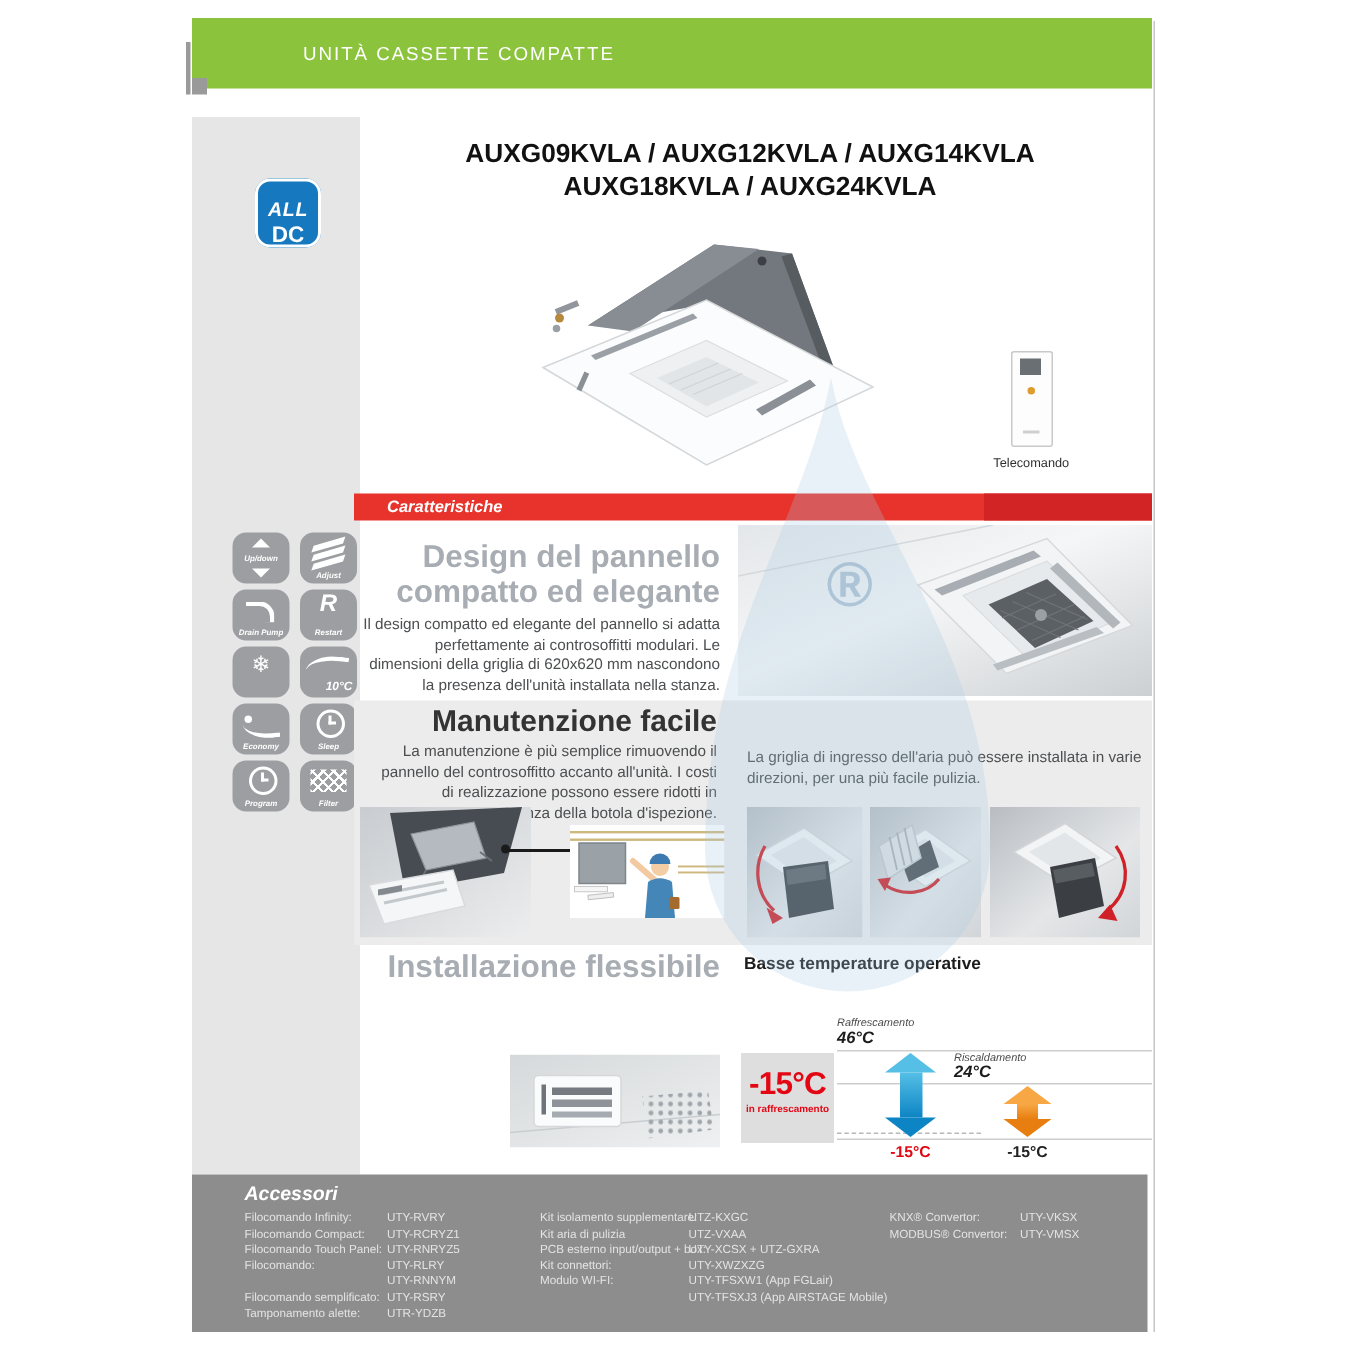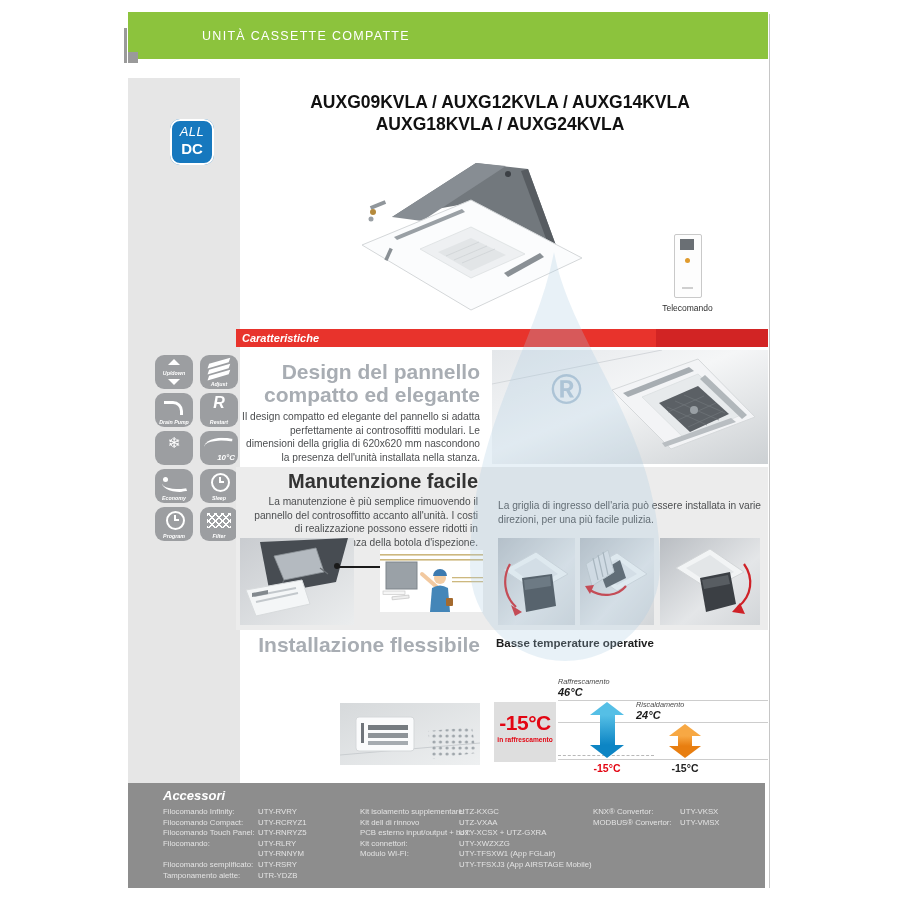--- a/index.html
+++ b/index.html
@@ -12,21 +12,21 @@
   .green-bar span{display:block;padding-left:46px;line-height:49px;font-size:12.5px;
                   letter-spacing:1.3px;color:#fff;margin-left:28px;}
   .spine-line{left:124px;top:28px;width:3px;height:35px;background:#9a9a9a;}
   .spine-notch{left:128px;top:52px;width:10px;height:11px;background:#9a9a9a;}
   .edge-line{left:769px;top:14px;width:1px;height:874px;background:#c6c6c6;}
 
   
   .sidebar{left:128px;top:78px;width:112px;height:705px;background:#e6e6e6;}
   .alldc{left:170px;top:119px;width:44px;height:46px;background:#1678be;border-radius:10px;
          color:#fff;text-align:center;box-shadow:0 0 0 2px #fff inset;}
-  .alldc-top{display:block;font-style:italic;font-weight:normal;font-size:13px;margin-top:5px;letter-spacing:.5px;}
+  .alldc-top{display:block;font-style:italic;font-weight:bold;font-size:13px;margin-top:13px;letter-spacing:.5px;}
   .alldc-bottom{display:block;font-weight:bold;font-size:15px;margin-top:1px;}
   .icon-grid{left:155px;top:355px;width:85px;display:grid;grid-template-columns:38px 38px;
              grid-auto-rows:34px;column-gap:7px;row-gap:4px;}
   .feat-icon{position:relative;width:38px;height:34px;background:#9c9ea1;border-radius:9px;
              color:#fff;overflow:hidden;}
   .feat-label{position:absolute;bottom:2px;left:0;right:0;text-align:center;font-size:5.3px;
               font-style:italic;font-weight:bold;white-space:nowrap;}
   .tri-up{position:absolute;top:4px;left:13px;width:0;height:0;border-left:6px solid transparent;
           border-right:6px solid transparent;border-bottom:6px solid #fff;}
   .tri-down{position:absolute;bottom:4px;left:13px;width:0;height:0;border-left:6px solid transparent;
@@ -57,21 +57,21 @@
   .unit{left:358px;top:153px;width:230px;height:160px;}
   .remote{left:674px;top:234px;width:26px;height:62px;background:#fdfdfd;border:1px solid #c9c9c9;
           border-radius:2px;}
   .remote .disp{position:absolute;top:4px;left:5px;width:14px;height:11px;background:#6a6f74;}
   .remote .btn{position:absolute;top:23px;left:10px;width:5px;height:5px;border-radius:50%;background:#e09b2d;}
   .remote .keys{position:absolute;bottom:8px;left:7px;width:11px;height:2px;background:#cfcfcf;}
   .remote-caption{left:645px;top:303px;width:85px;text-align:center;font-size:8.5px;color:#2f2f2f;}
 
   
   .red-banner{left:236px;top:329px;width:532px;height:18px;background:#e8332c;}
-  .red-banner span{display:block;padding-left:6px;line-height:18px;font-size:11px;font-weight:bold;
+  .red-banner span{display:block;padding-left:22px;line-height:18px;font-size:11px;font-weight:bold;
                    font-style:italic;color:#fff;}
   .red-banner-end{position:absolute;right:0;top:0;width:112px;height:18px;background:#d22424;}
 
   
   .sec-h-gray{color:#a8adb3;font-weight:bold;font-size:21px;line-height:23px;text-align:right;}
   .body-txt{font-size:10.2px;line-height:13.7px;color:#4c4e50;}
   .design-title{left:240px;top:360px;width:240px;}
   .design-body{left:240px;top:410px;width:240px;text-align:right;}
   .design-img{left:492px;top:350px;width:276px;height:114px;}
 
@@ -412,21 +412,21 @@
           <span class="acc-label">Tamponamento alette:</span>
           <span class="acc-value">UTR-YDZB</span>
         </div>
       </div>
     <div class="acc-col acc-c2">
         <div class="acc-row">
           <span class="acc-label">Kit isolamento supplementare:</span>
           <span class="acc-value">UTZ-KXGC</span>
         </div>
         <div class="acc-row">
-          <span class="acc-label">Kit dell di rinnovo</span>
+          <span class="acc-label">Kit aria di pulizia</span>
           <span class="acc-value">UTZ-VXAA</span>
         </div>
         <div class="acc-row">
           <span class="acc-label">PCB esterno input/output + box:</span>
           <span class="acc-value">UTY-XCSX + UTZ-GXRA</span>
         </div>
         <div class="acc-row">
           <span class="acc-label">Kit connettori:</span>
           <span class="acc-value">UTY-XWZXZG</span>
         </div>

